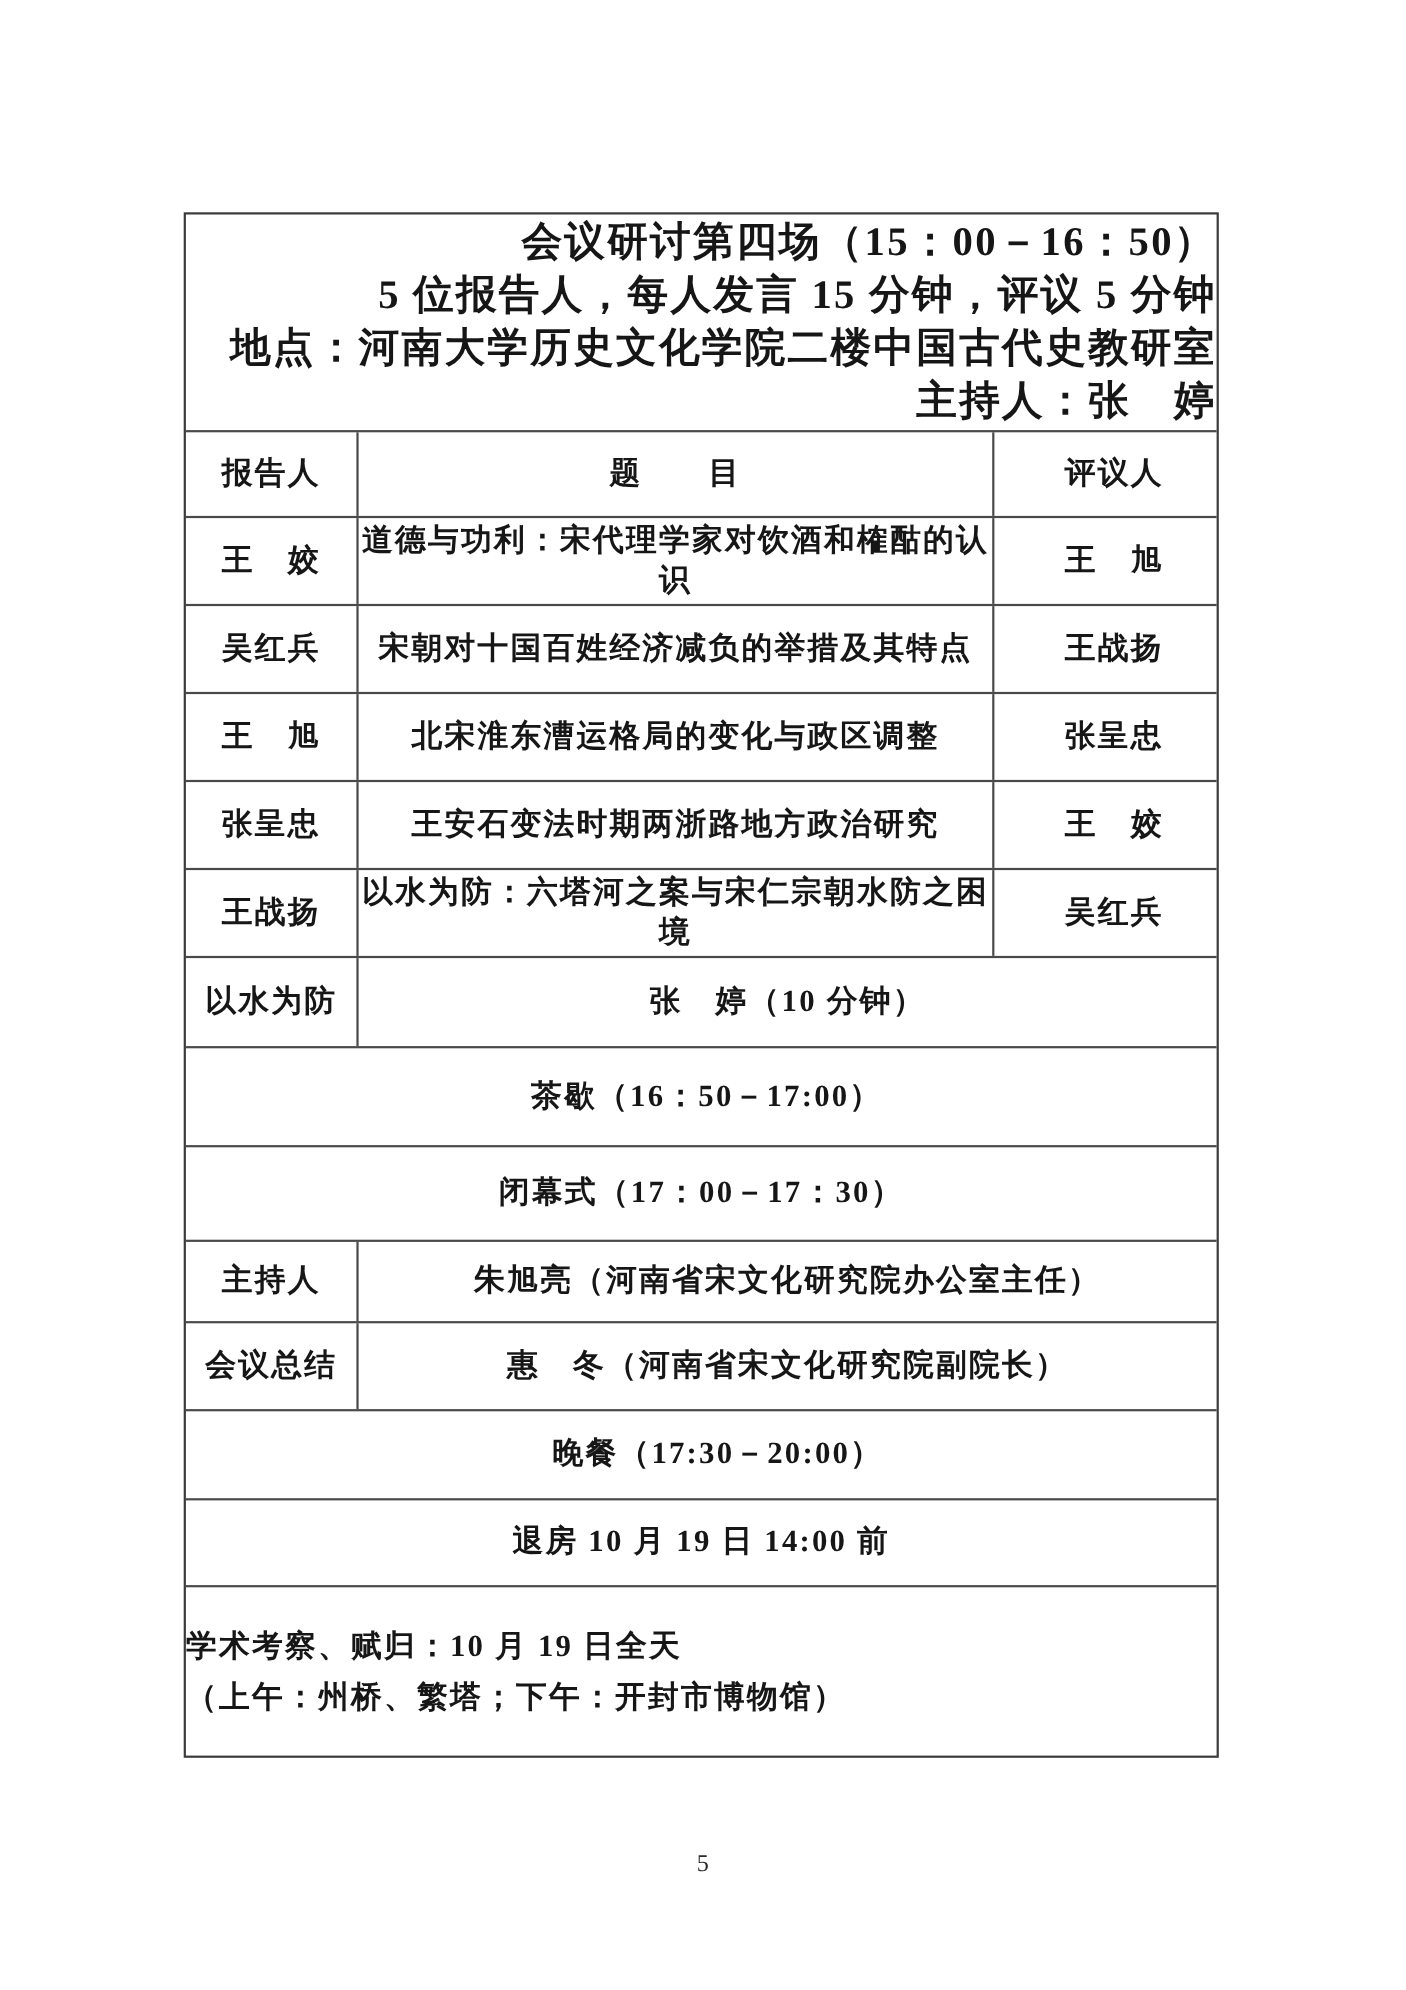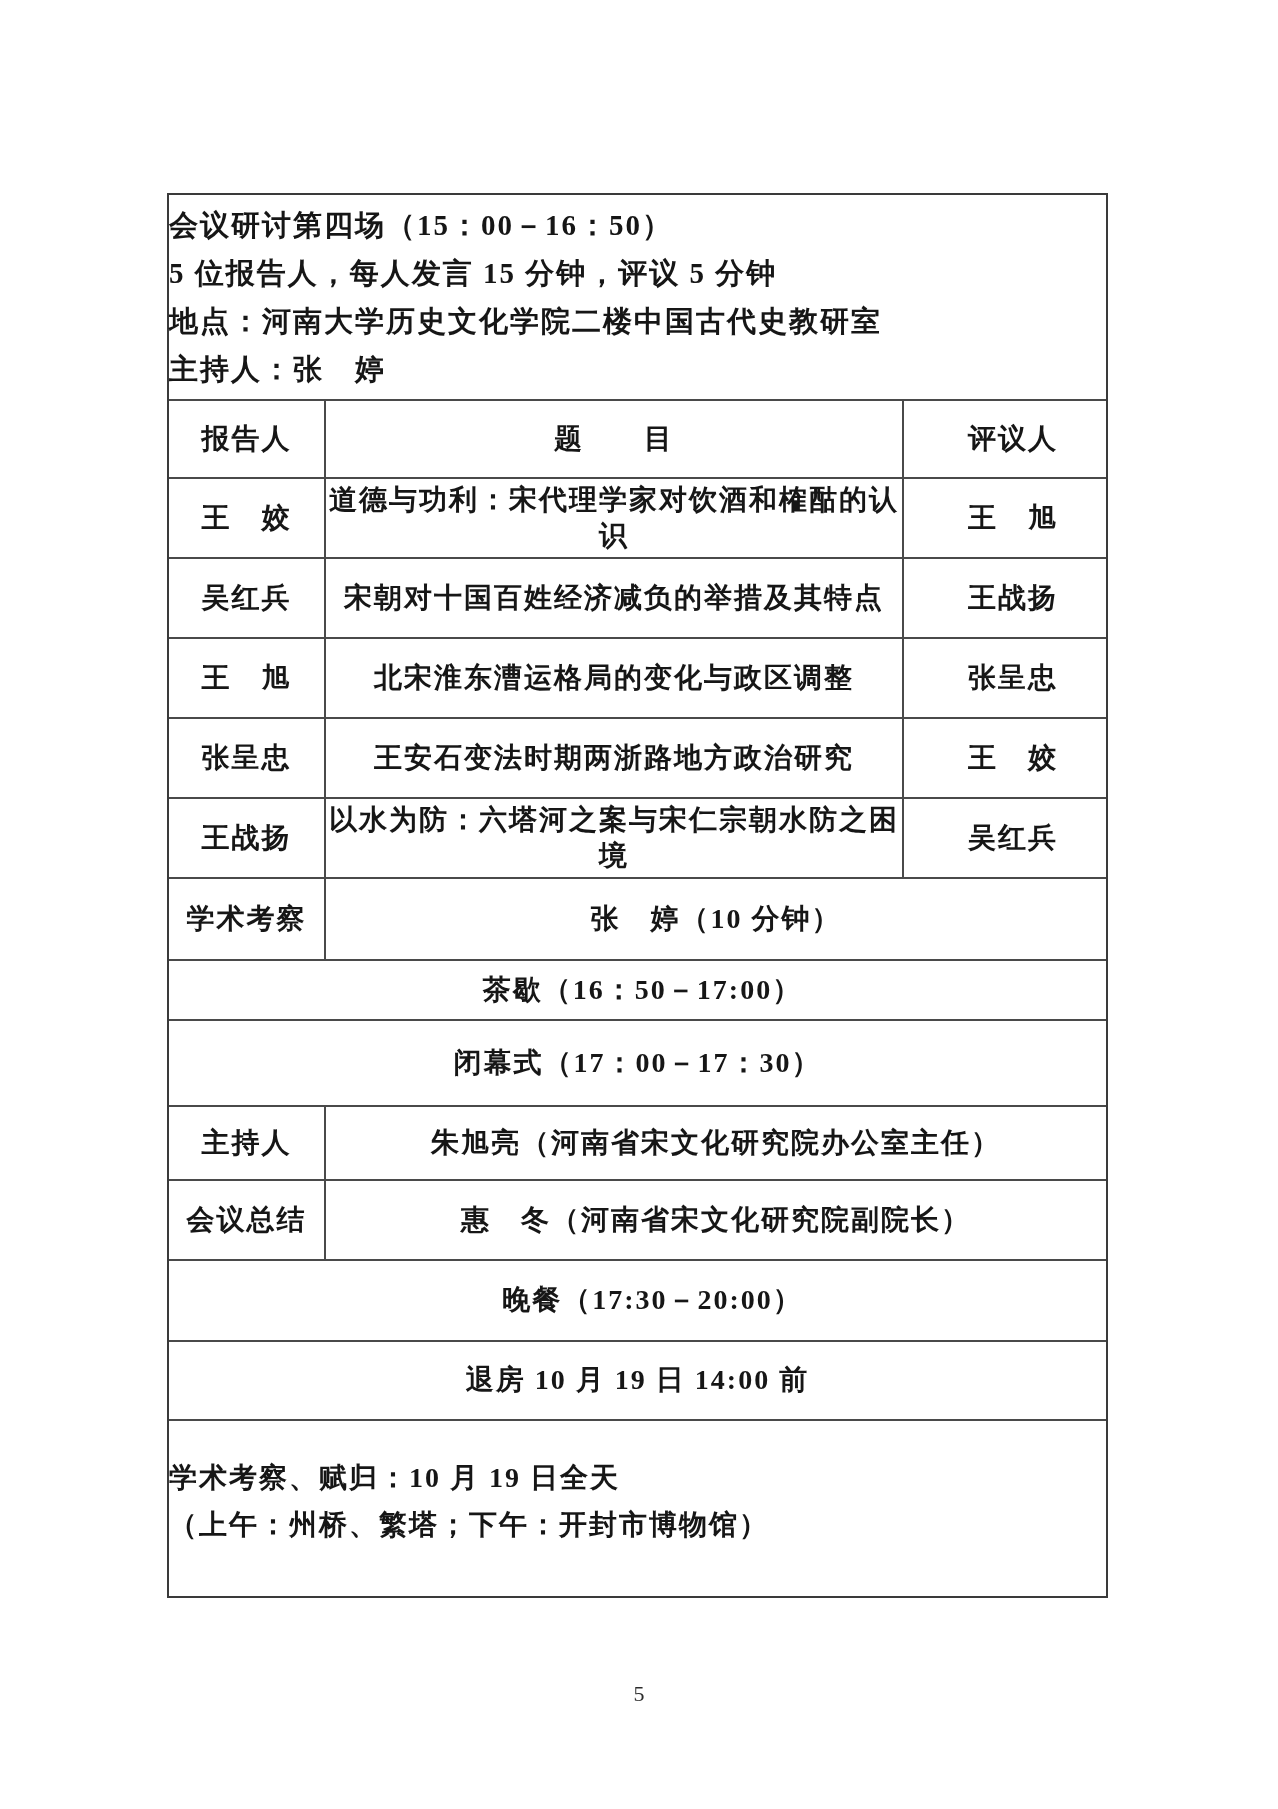--- a/index.html
+++ b/index.html
@@ -42,43 +42,43 @@
   .merged{flex:1;}
   .full{width:100%;}
   .hdr-block{
     height:204px;
     display:flex;flex-direction:column;
     justify-content:center;
     box-sizing:border-box;
   }
   .hdr-line{
     line-height:48px;
-    text-align:left;
+    text-align:right;
     font-weight:bold;
-    font-size:29px;
+    font-size:37px;
     letter-spacing:2px;
   }
   .final-block{
     height:161px;
     display:flex;flex-direction:column;
     justify-content:center;
     box-sizing:border-box;
     border-top:2px solid #4a4a4a;
   }
   .final-line{
     line-height:47px;
     text-align:left;
     font-weight:bold;
     font-size:28px;
     letter-spacing:2px;
   }
   .h-cols{height:78px;}
   .h-data{height:80px;}
   .h-summary{height:82px;}
-  .h-tea{height:60px;padding-left:10px;}
+  .h-tea{height:90px;padding-left:10px;}
   .h-ceremony{height:86px;}
   .h-host{height:74px;}
   .h-concl{height:80px;}
   .h-dinner{height:81px;padding-left:30px;}
   .h-checkout{height:79px;}
   .page-number{
     position:absolute;left:0;right:0;top:1678px;
     text-align:center;
     font-size:22px;
     font-weight:normal;
@@ -126,21 +126,21 @@
       <div class="cell col2">王安石变法时期两浙路地方政治研究</div>
       <div class="cell col3">王　姣</div>
     </div>
     <div class="trow h-data">
       <div class="cell col1">王战扬</div>
       <div class="cell col2">以水为防：六塔河之案与宋仁宗朝水防之困境</div>
       <div class="cell col3">吴红兵</div>
     </div>
 
     <div class="trow h-summary">
-      <div class="cell col1">学术考察</div>
+      <div class="cell col1">以水为防</div>
       <div class="cell merged">张　婷（10 分钟）</div>
     </div>
 
     <div class="trow h-tea">
       <div class="cell full">茶歇（16：50－17:00）</div>
     </div>
 
     <div class="trow h-ceremony">
       <div class="cell full">闭幕式（17：00－17：30）</div>
     </div>

